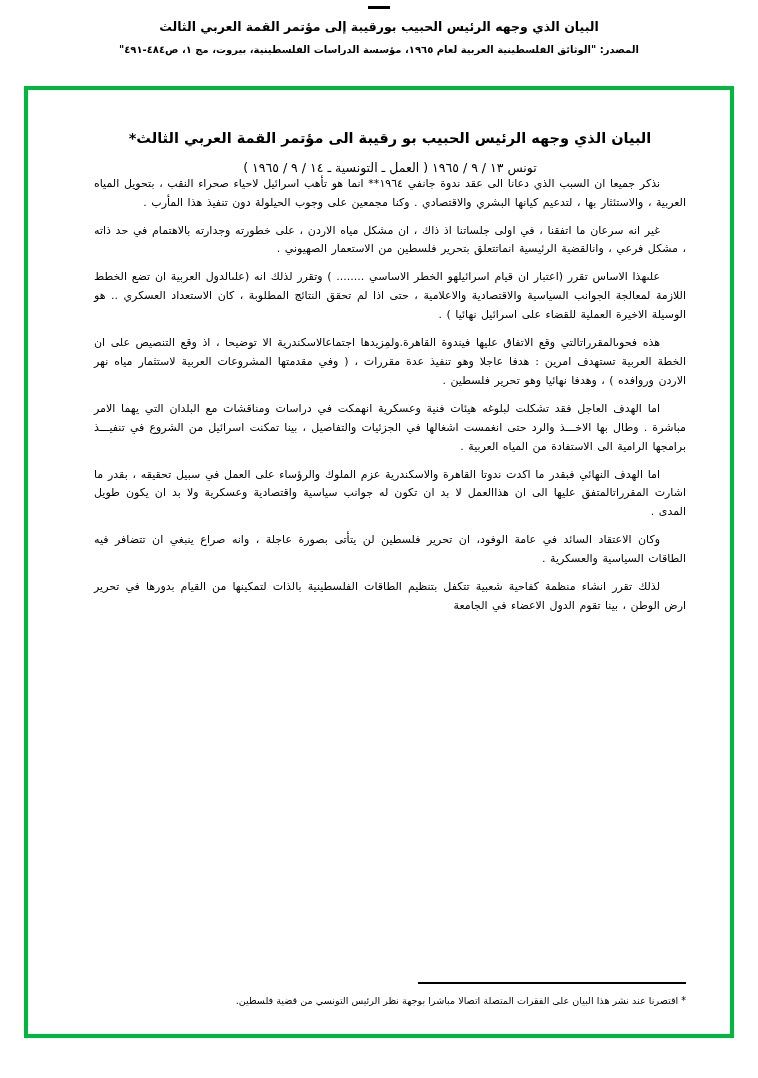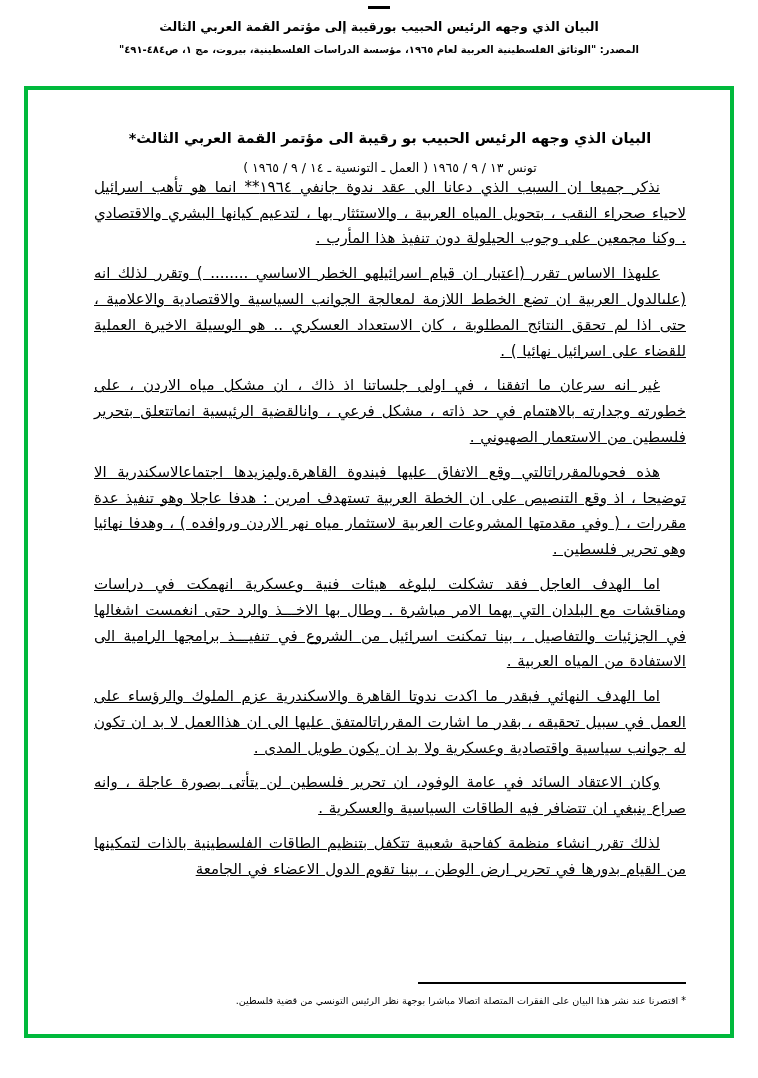--- a/index.html
+++ b/index.html
@@ -76,29 +76,28 @@
     line-height: 1.5;
   }
   .doc-dateline {
     text-align: center;
     font-size: 12.5px;
     direction: rtl;
     margin-bottom: 0;
     letter-spacing: 0.5px;
   }
   p.para {
-    font-size: 15px;
+    font-size: 11px;
     line-height: 1.72;
     direction: rtl;
     text-align: justify;
     text-align-last: right;
     margin: 0 0 9px 0;
     text-indent: 26px;
     word-spacing: 1px;
-    text-decoration: underline;
   }
   .footnotes {
     position: absolute;
     left: 44px;
     right: 44px;
     bottom: 14px;
   }
   .footnote-rule {
     width: 268px;
     height: 2px;
@@ -129,22 +128,22 @@
     <div class="header-source">المصدر: "الوثائق الفلسطينية العربية لعام ١٩٦٥، مؤسسة الدراسات الفلسطينية، بيروت، مج ١، ص٤٨٤-٤٩١"</div>
   </div>
 
   <div class="frame">
     <div class="frame-inner">
 
       <div class="doc-title">البيان الذي وجهه الرئيس الحبيب بو رقيبة الى مؤتمر القمة العربي الثالث*</div>
       <div class="doc-dateline">تونس ١٣ / ٩ / ١٩٦٥ ( العمل ـ التونسية ـ ١٤ / ٩ / ١٩٦٥ )</div>
 
       <p class="para">نذكر جميعا ان السبب الذي دعانا الى عقد ندوة جانفي ١٩٦٤** انما هو تأهب اسرائيل لاحياء صحراء النقب ، بتحويل المياه العربية ، والاستئثار بها ، لتدعيم كيانها البشري والاقتصادي . وكنا مجمعين على وجوب الحيلولة دون تنفيذ هذا المأرب .</p>
+      <p class="para">غير انه سرعان ما اتفقنا ، في اولى جلساتنا اذ ذاك ، ان مشكل مياه الاردن ، على خطورته وجدارته بالاهتمام في حد ذاته ، مشكل فرعي ، وانالقضية الرئيسية انماتتعلق بتحرير فلسطين من الاستعمار الصهيوني .</p>
       <p class="para">علىهذا الاساس تقرر (اعتبار ان قيام اسرائيلهو الخطر الاساسي ........ ) وتقرر لذلك انه (علىالدول العربية ان تضع الخطط اللازمة لمعالجة الجوانب السياسية والاقتصادية والاعلامية ، حتى اذا لم تحقق النتائج المطلوبة ، كان الاستعداد العسكري .. هو الوسيلة الاخيرة العملية للقضاء على اسرائيل نهائيا ) .</p>
-      <p class="para">غير انه سرعان ما اتفقنا ، في اولى جلساتنا اذ ذاك ، ان مشكل مياه الاردن ، على خطورته وجدارته بالاهتمام في حد ذاته ، مشكل فرعي ، وانالقضية الرئيسية انماتتعلق بتحرير فلسطين من الاستعمار الصهيوني .</p>
       <p class="para">هذه فحوىالمقرراتالتي وقع الاتفاق عليها فيندوة القاهرة.ولمِزيدها اجتماعالاسكندرية الا توضيحا ، اذ وقع التنصيص على ان الخطة العربية تستهدف امرين : هدفا عاجلا وهو تنفيذ عدة مقررات ، ( وفي مقدمتها المشروعات العربية لاستثمار مياه نهر الاردن وروافده ) ، وهدفا نهائيا وهو تحرير فلسطين .</p>
       <p class="para">اما الهدف العاجل فقد تشكلت لبلوغه هيئات فنية وعسكرية انهمكت في دراسات ومناقشات مع البلدان التي يهما الامر مباشرة . وطال بها الاخـــذ والرد حتى انغمست اشغالها في الجزئيات والتفاصيل ، بينا تمكنت اسرائيل من الشروع في تنفيـــذ برامجها الرامية الى الاستفادة من المياه العربية .</p>
       <p class="para">اما الهدف النهائي فبقدر ما اكدت ندوتا القاهرة والاسكندرية عزم الملوك والرؤساء على العمل في سبيل تحقيقه ، بقدر ما اشارت المقرراتالمتفق عليها الى ان هذاالعمل لا بد ان تكون له جوانب سياسية واقتصادية وعسكرية ولا بد ان يكون طويل المدى .</p>
       <p class="para">وكان الاعتقاد السائد في عامة الوفود، ان تحرير فلسطين لن يتأتى بصورة عاجلة ، وانه صراع ينبغي ان تتضافر فيه الطاقات السياسية والعسكرية .</p>
       <p class="para">لذلك تقرر انشاء منظمة كفاحية شعبية تتكفل بتنظيم الطاقات الفلسطينية بالذات لتمكينها من القيام بدورها في تحرير ارض الوطن ، بينا تقوم الدول الاعضاء في الجامعة</p>
 
       <div class="footnotes">
         <div class="footnote-rule"></div>
         <div class="footnote">* اقتصرنا عند نشر هذا البيان على الفقرات المتصلة اتصالا مباشرا بوجهة نظر الرئيس التونسي من قضية فلسطين.</div>
       </div>

